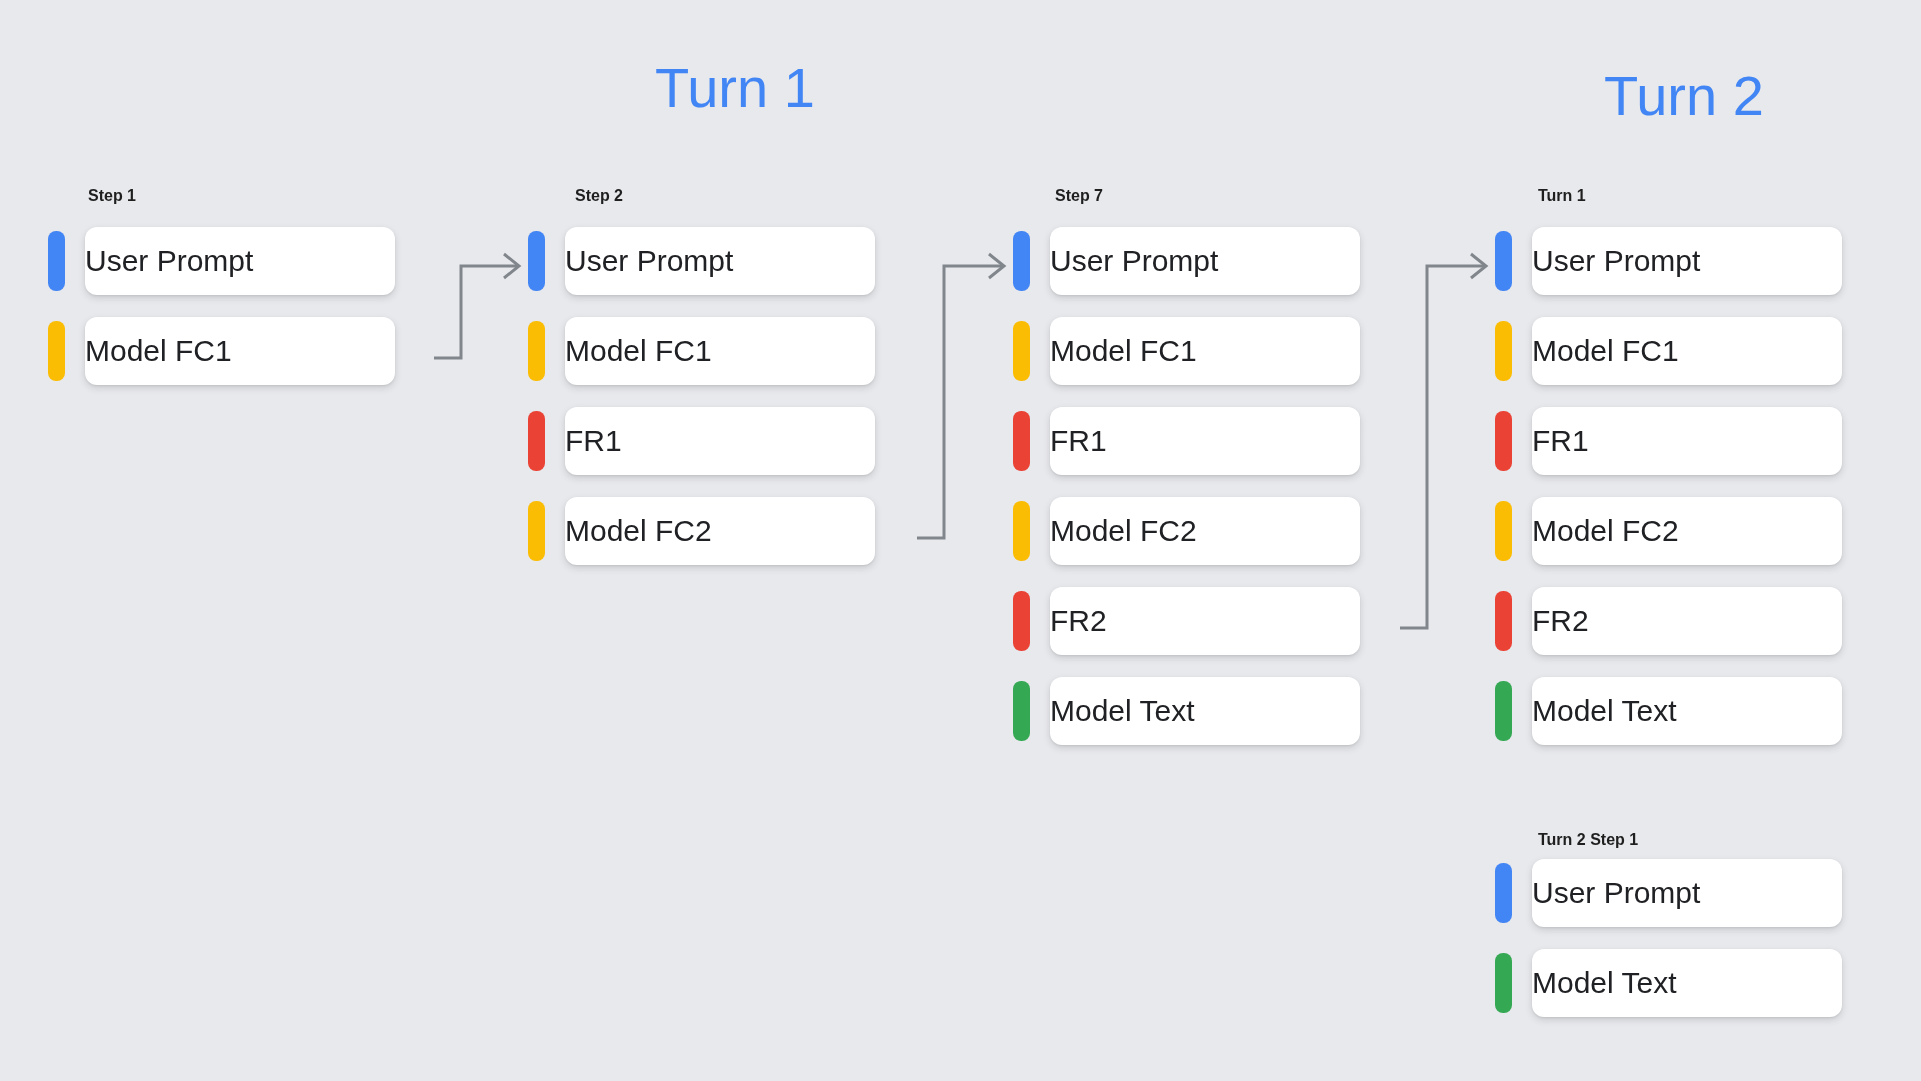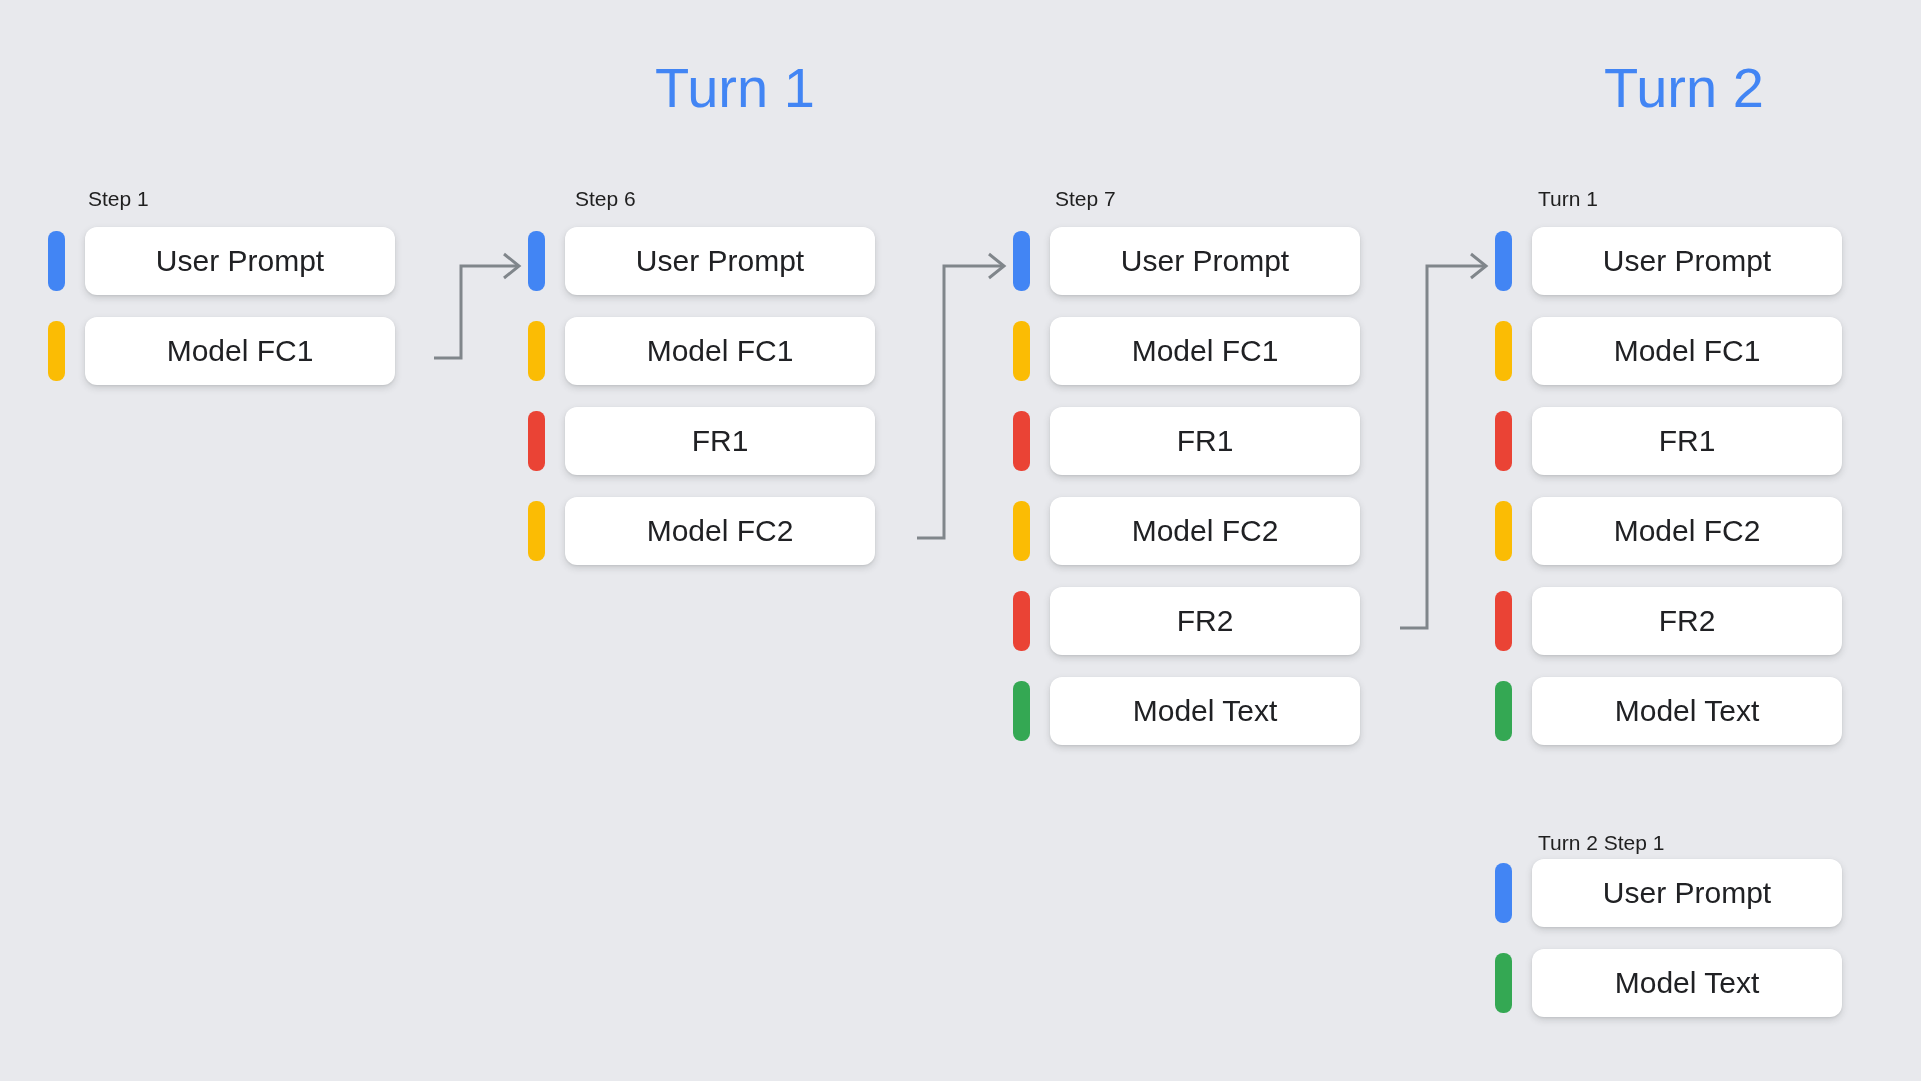--- a/index.html
+++ b/index.html
@@ -26,27 +26,27 @@
   .section-title {
     position: absolute;
     font-size: 56px;
     font-weight: 400;
     color: #4285f4;
     letter-spacing: 0px;
     white-space: nowrap;
     line-height: 1;
   }
   #title-turn1 { left: 655px; top: 60px; }
-  #title-turn2 { left: 1604px; top: 60px; }
+  #title-turn2 { left: 1604px; top: 68px; }
 
   
   .col-label {
     position: absolute;
-    font-size: 21px;
-    font-weight: 400;
+    font-size: 16px;
+    font-weight: 700;
     color: #1f1f1f;
     white-space: nowrap;
     line-height: 1;
   }
 
   
   .column {
     position: absolute;
   }
 
@@ -75,21 +75,20 @@
     position: absolute;
     left: 37px;
     top: 0;
     height: 68px;
     background: #ffffff;
     border-radius: 12px;
     box-shadow: 0 3px 7px rgba(60, 64, 67, 0.18),
                 0 1px 2px rgba(60, 64, 67, 0.10);
     display: flex;
     align-items: center;
-    justify-content: center;
   }
   .card-text {
     font-size: 30px;
     font-weight: 400;
     color: #202124;
     white-space: nowrap;
     line-height: 1;
   }
 
   
@@ -142,21 +141,21 @@
     </div>
 
     <div class="row">
       <span class="bar yellow"></span>
       <div class="card">
         <span class="card-text">Model FC1</span>
       </div>
     </div>
   </div>
 
-  <div class="col-label" style="left:575px; top:188px;">Step 6</div>
+  <div class="col-label" style="left:575px; top:188px;">Step 2</div>
 
   <div class="column" id="col-step2" style="left:528px; top:227px;">
 
     <div class="row">
       <span class="bar blue"></span>
       <div class="card">
         <span class="card-text">User Prompt</span>
       </div>
     </div>
 

